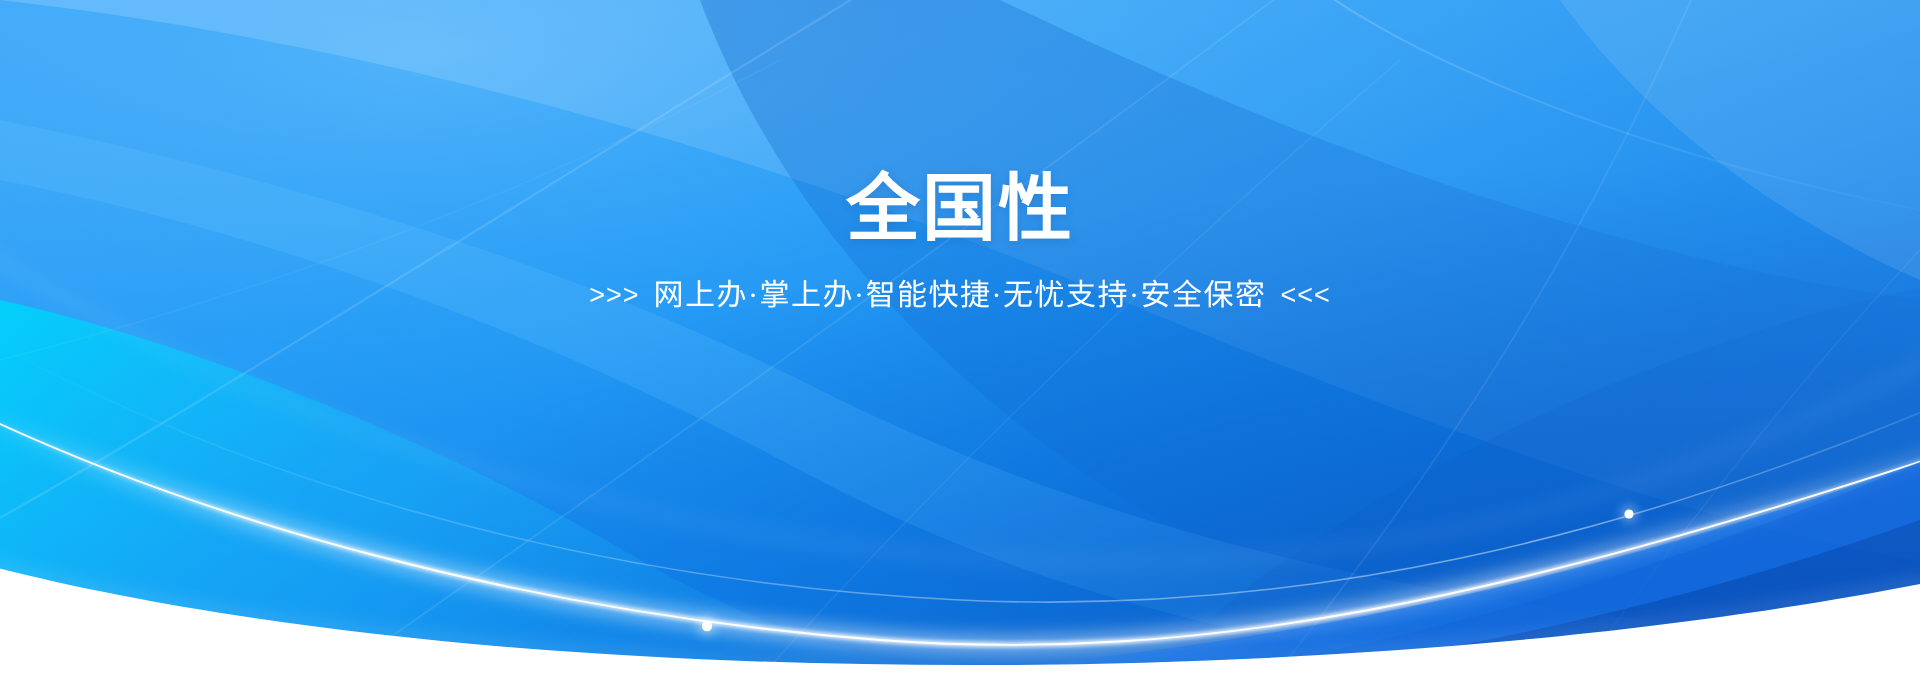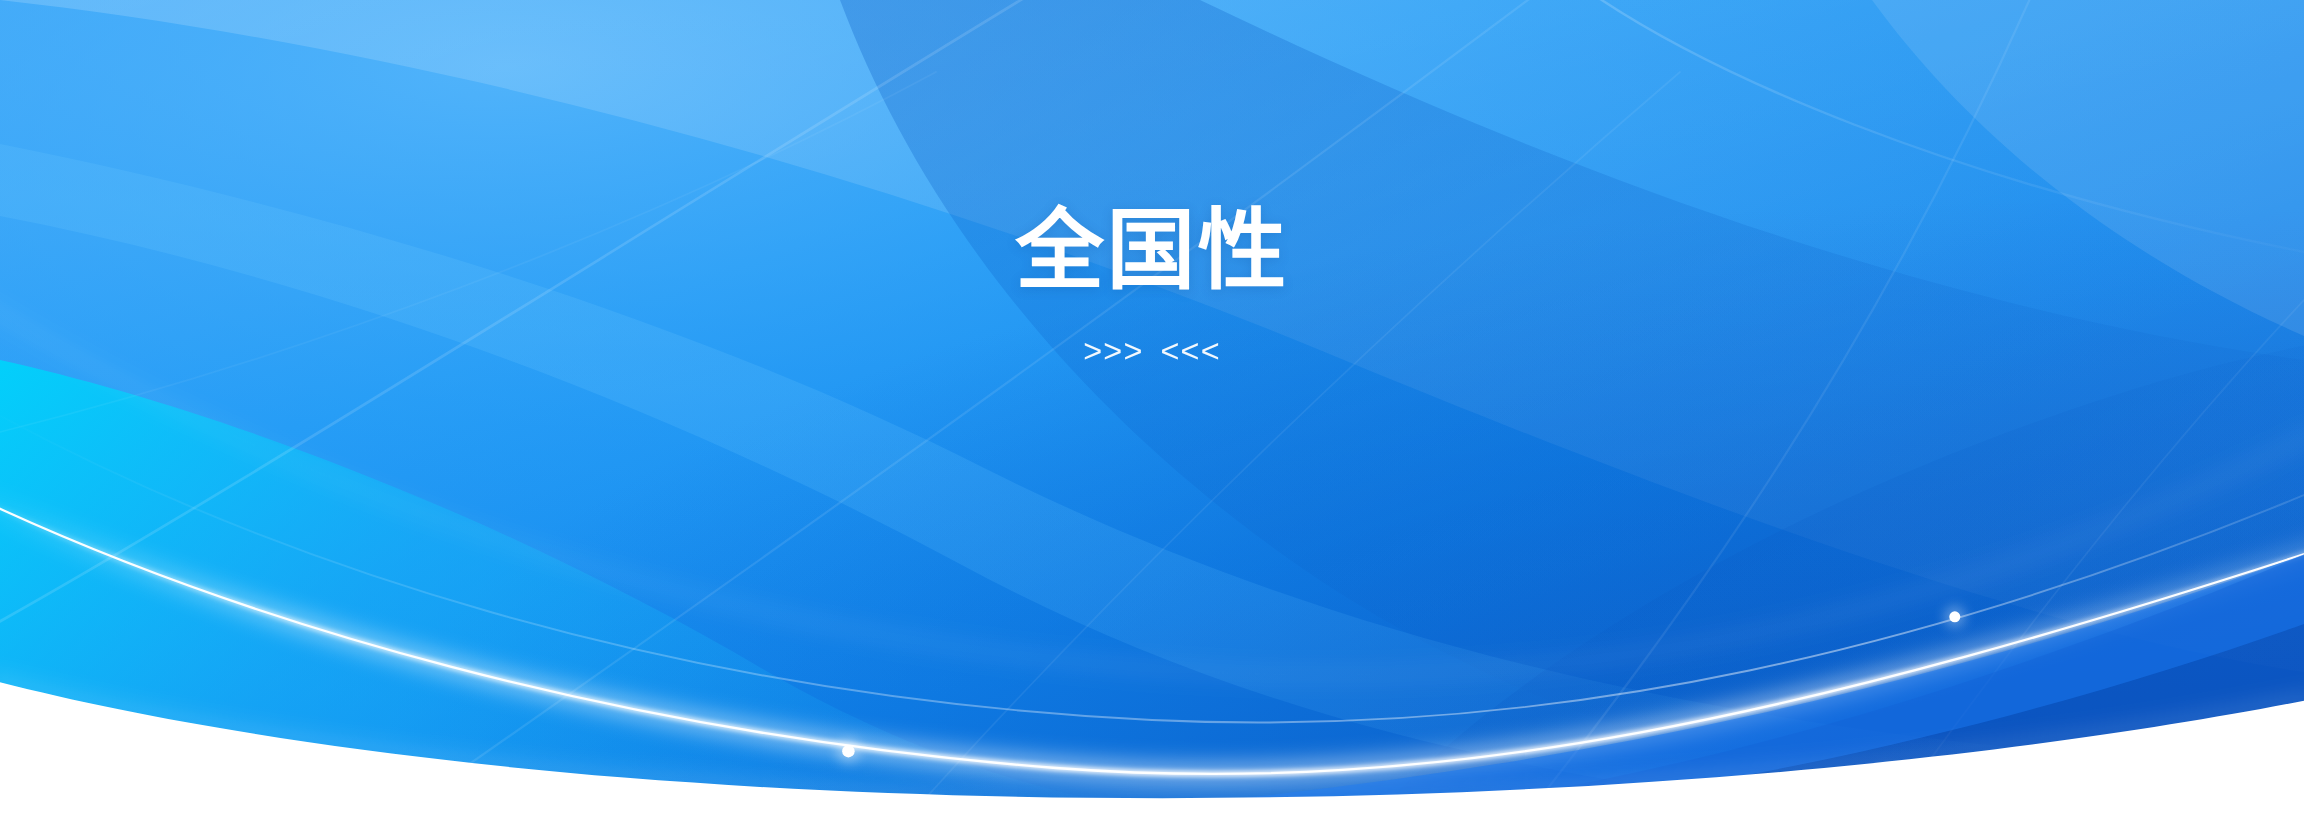--- a/index.html
+++ b/index.html
@@ -222,17 +222,18 @@
     <path d="M-10,566 C120,600 300,630 520,648 C820,672 1180,672 1520,640 C1690,624 1830,602 1930,582" fill="none" stroke="#ffffff" stroke-opacity="0.55" stroke-width="3" filter="url(#blurSoft)"></path>
   </svg>
 
   <div id="text-block">
 
     <div class="headline-1">全国性</div>
 
 
     <div class="subtitle-row">
       <span class="chevrons">&gt;&gt;&gt;</span>
+      <span class="subtitle-text">网上办·掌上办·智能快捷·无忧支持·安全保密</span>
       <span class="chevrons">&lt;&lt;&lt;</span>
     </div>
 
   </div>
 </div>
 
 </body></html>

